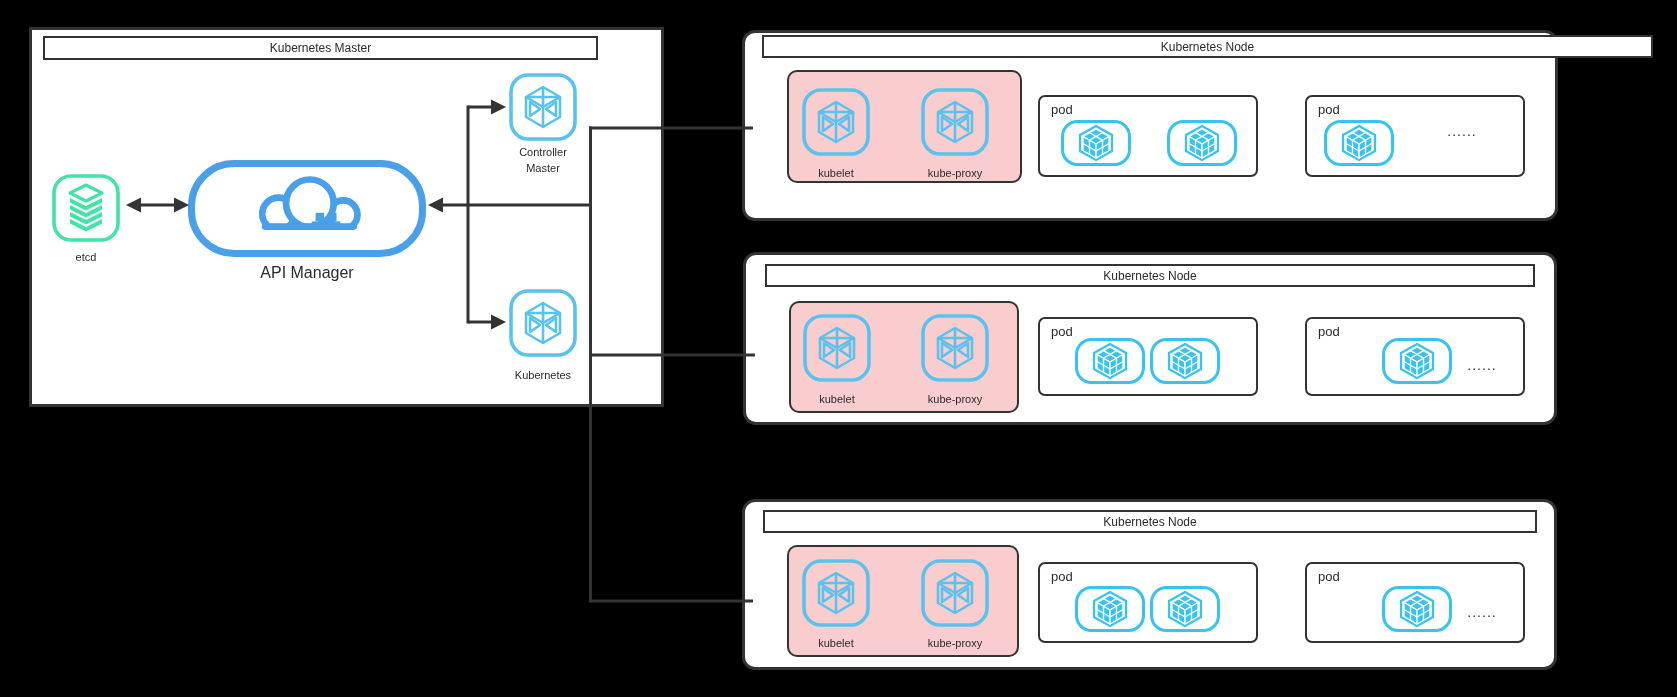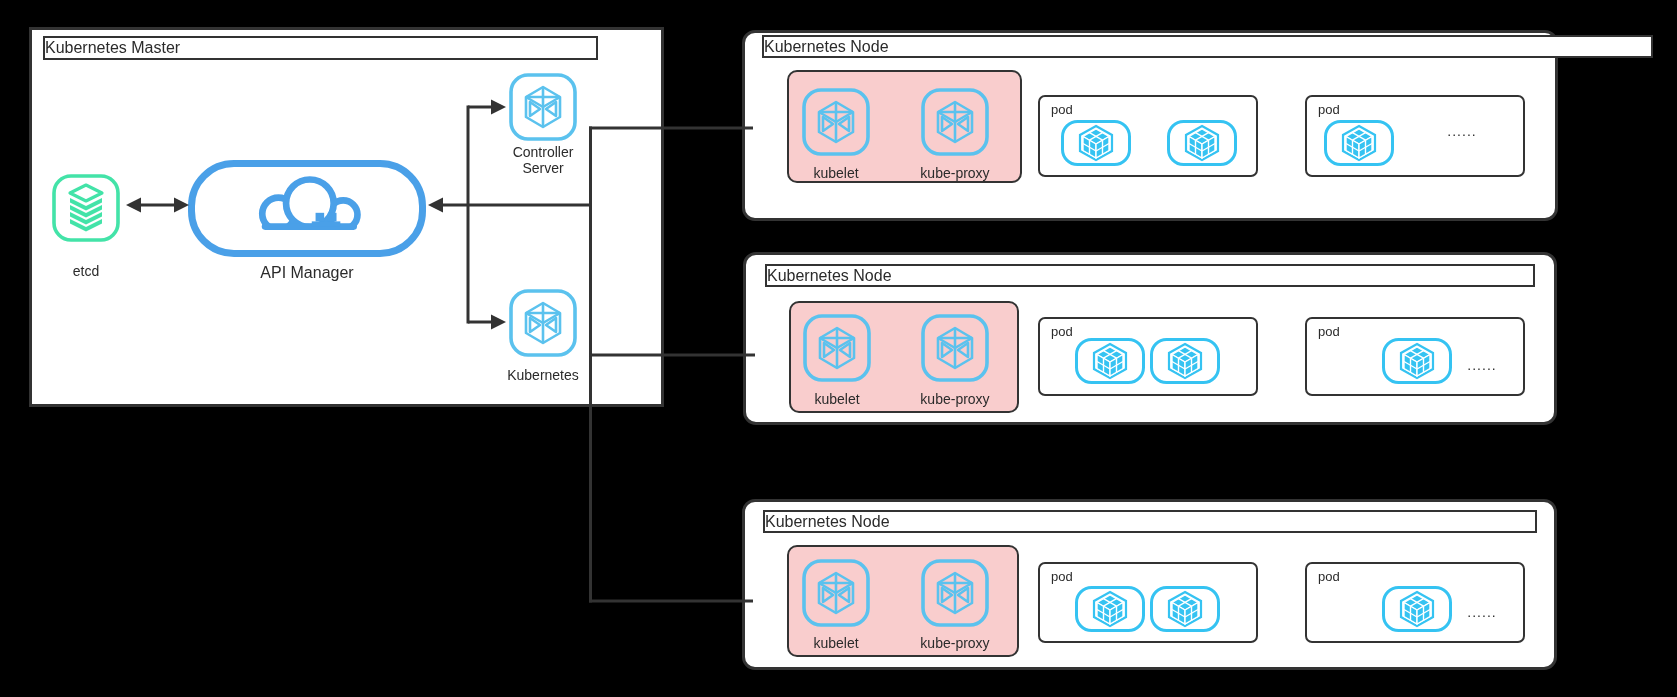--- a/index.html
+++ b/index.html
@@ -9,36 +9,36 @@
     font-family:"Liberation Sans",sans-serif;
   }
   .box{
     position:absolute;background:var(--box-fill,#fff);
     border:3px solid var(--box-border,#333);box-sizing:border-box;
     border-radius:13px;
   }
   .titlebar{
     position:absolute;background:var(--box-fill,#fff);
     border:2px solid var(--box-border,#333);box-sizing:border-box;
-    display:flex;align-items:center;
-    font-size:16px;color:var(--text,#222);z-index:3;white-space:nowrap;
+    display:flex;align-items:center;justify-content:center;
+    font-size:12px;color:var(--text,#222);z-index:3;white-space:nowrap;
   }
   .pinkbox{
     position:absolute;background:var(--pink-fill,#f9cdcd);
     border:2.5px solid var(--box-border,#333);border-radius:10px;
     box-sizing:border-box;z-index:2;margin-left:37px;
   }
   .podbox{
     position:absolute;background:var(--box-fill,#fff);
     border:2.5px solid var(--box-border,#333);border-radius:7px;
     box-sizing:border-box;z-index:2;
   }
   .pod-label{position:absolute;left:11px;top:5px;font-size:13px;color:var(--text,#2b2b2b);}
   .icon-label{
-    position:absolute;font-size:14px;color:var(--text,#2b2b2b);
+    position:absolute;font-size:11px;color:var(--text,#2b2b2b);
     text-align:center;line-height:16px;white-space:nowrap;
   }
   .dots{
     position:absolute;font-size:14px;letter-spacing:1px;
     color:var(--text,#2b2b2b);text-align:center;
   }
   .icon{position:absolute;display:block;}
   .cube-color{color:var(--cube-blue,#5bc2ee);}
   .container-color{color:var(--container-cyan,#35c3f2);}
   .etcd-color{color:var(--etcd-green,#43e3a8);}
@@ -115,35 +115,35 @@
 </svg>
 
 <div class="box" style="left:29px;top:27px;width:635px;height:380px;border-radius:0;">
   <div class="titlebar" style="left:11px;top:6px;width:555px;height:24px;">
     <span>Kubernetes Master</span>
   </div>
 
   <svg class="icon etcd-color" style="left:18px;top:142px;" width="72" height="72">
       <use href="#sym-etcd"></use>
     </svg>
-  <div class="icon-label" style="left:18px;top:233px;width:72px;">etcd</div>
+  <div class="icon-label" style="left:18px;top:219px;width:72px;">etcd</div>
 
   <div class="api-box" style="left:156px;top:130px;width:238px;height:97px;">
     <svg width="150" height="80" viewBox="0 0 150 84">
         <use href="#sym-cloud"></use>
       </svg>
   </div>
   <div class="icon-label" style="left:156px;top:235px;width:238px;font-size:16px;">API Manager</div>
 
   <svg class="icon cube-color" style="left:475px;top:41px;" width="72" height="72">
       <use href="#sym-cube"></use>
     </svg>
   <div class="icon-label" style="left:455px;top:114px;width:112px;">
     <div>Controller</div>
-    <div>Server</div>
+    <div>Master</div>
   </div>
 
   <svg class="icon cube-color" style="left:475px;top:257px;" width="72" height="72">
       <use href="#sym-cube"></use>
     </svg>
   <div class="icon-label" style="left:455px;top:337px;width:112px;">Kubernetes</div>
 </div>
 
 <div class="box" style="left:742px;top:30px;width:816px;height:191px;">
   <div class="titlebar" style="left:17px;top:2px;width:891px;height:23px;">

